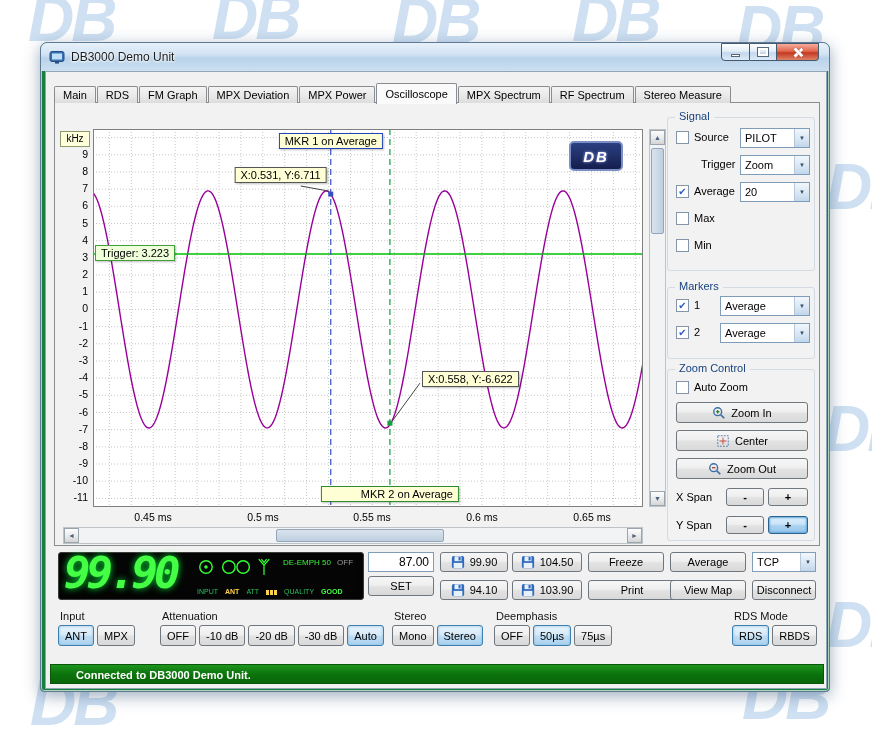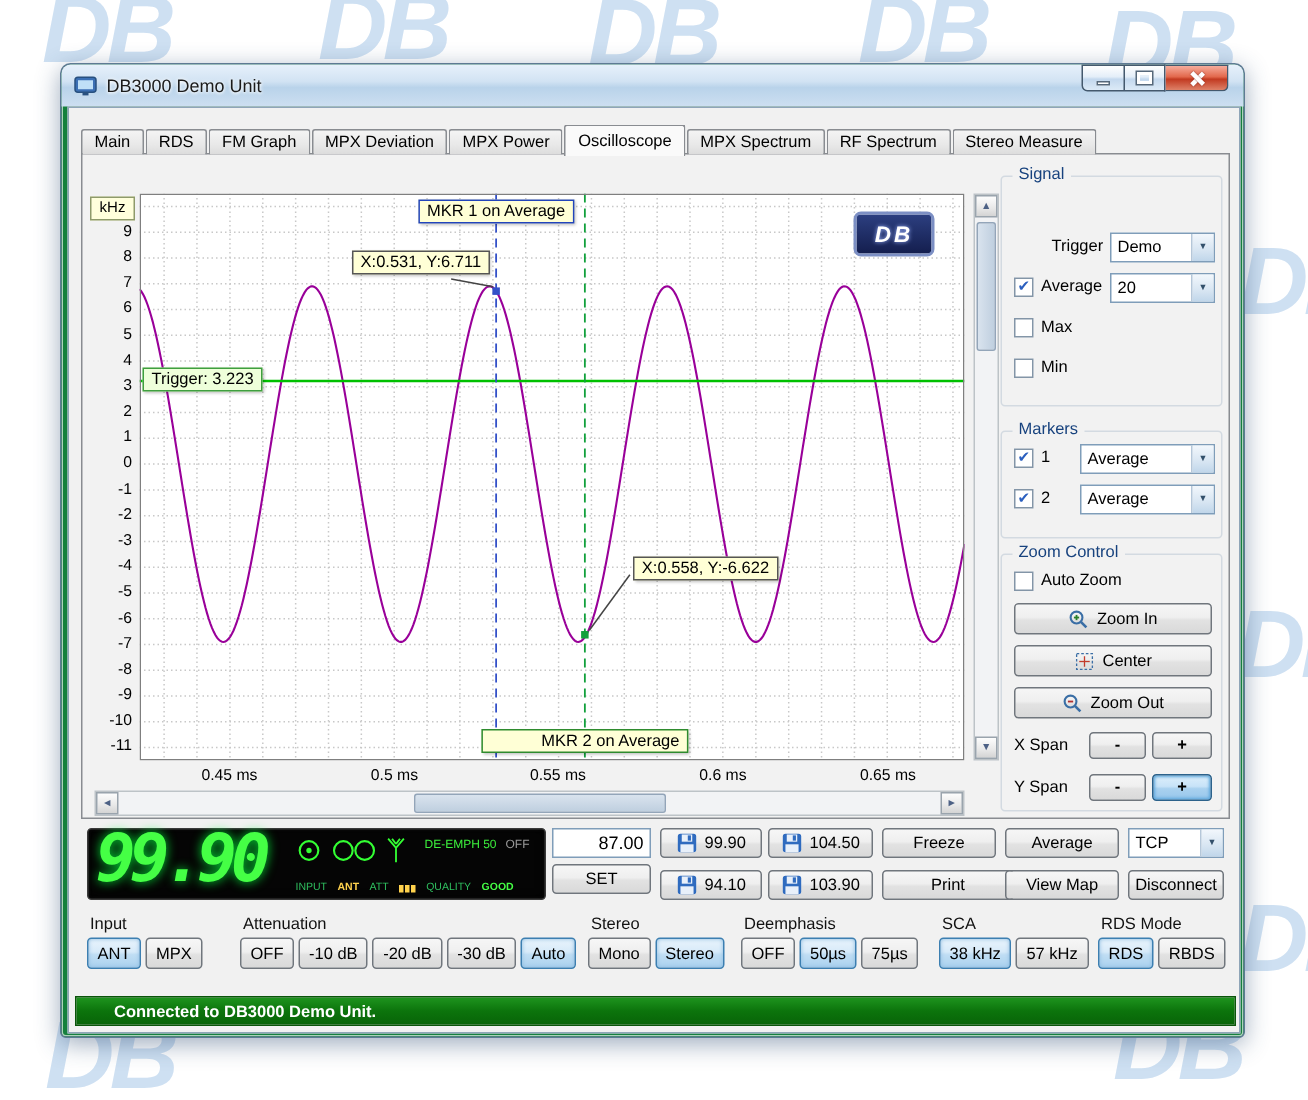--- a/index.html
+++ b/index.html
@@ -279,24 +279,32 @@
             <span>◄</span>
           </div>
         <div class="sb-thumb" style="left:212px;width:168px"></div>
         <div class="sb-btn right">
             <span>►</span>
           </div>
       </div>
 
       <div class="group" style="top:14px;height:154px">
         <span class="glabel">Signal</span>
+        <div class="crow" style="top:10px">
+          <span class="cb"></span>
+          <span class="clabel" style="left:26px">Source</span>
+          <div class="combo" style="left:72px;width:70px">
+            <span class="cval">PILOT</span>
+            <span class="carrow">▼</span>
+          </div>
+        </div>
         <div class="crow" style="top:37px">
           <span class="clabel" style="left:33px">Trigger</span>
           <div class="combo" style="left:72px;width:70px">
-            <span class="cval">Demo</span>
+            <span class="cval">Zoom</span>
             <span class="carrow">▼</span>
           </div>
         </div>
         <div class="crow" style="top:64px">
           <span class="cb checked">
               <span class="mark">✔</span>
             </span>
           <span class="clabel" style="left:26px">Average</span>
           <div class="combo" style="left:72px;width:70px">
             <span class="cval">20</span>
@@ -488,27 +496,20 @@
         </div>
       </div>
     <div class="grp" style="left:448px;width:126px">
         <span class="grp-label">Deemphasis</span>
         <div class="grp-row">
           <div class="btn tgl">OFF</div>
           <div class="btn tgl sel">50µs</div>
           <div class="btn tgl">75µs</div>
         </div>
       </div>
-    <div class="grp" style="left:580px;width:100px">
-        <span class="grp-label">SCA</span>
-        <div class="grp-row">
-          <div class="btn tgl sel">38 kHz</div>
-          <div class="btn tgl">57 kHz</div>
-        </div>
-      </div>
     <div class="grp" style="left:686px;width:84px">
         <span class="grp-label">RDS Mode</span>
         <div class="grp-row">
           <div class="btn tgl sel">RDS</div>
           <div class="btn tgl">RBDS</div>
         </div>
       </div>
 
     <div class="statusbar">Connected to DB3000 Demo Unit.</div>
   </div>

